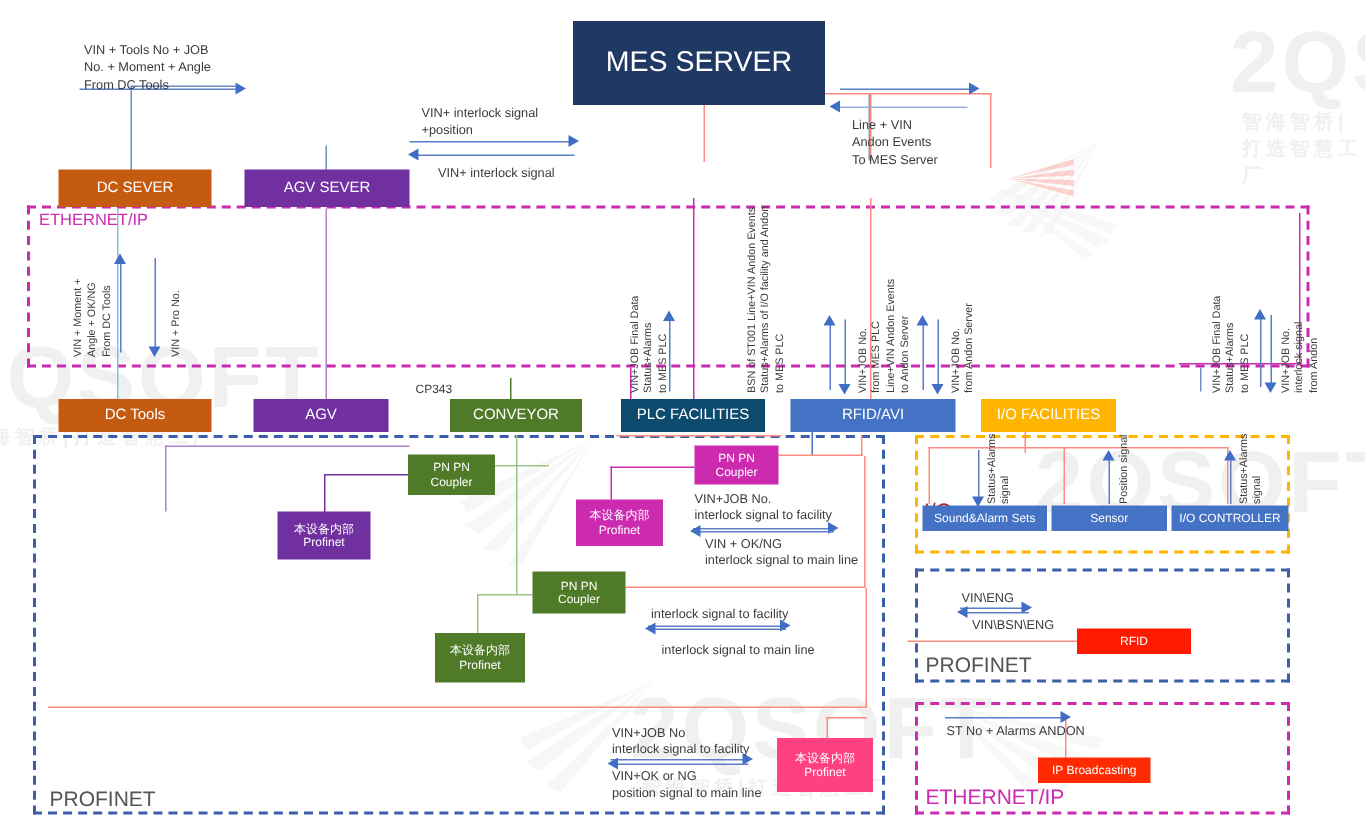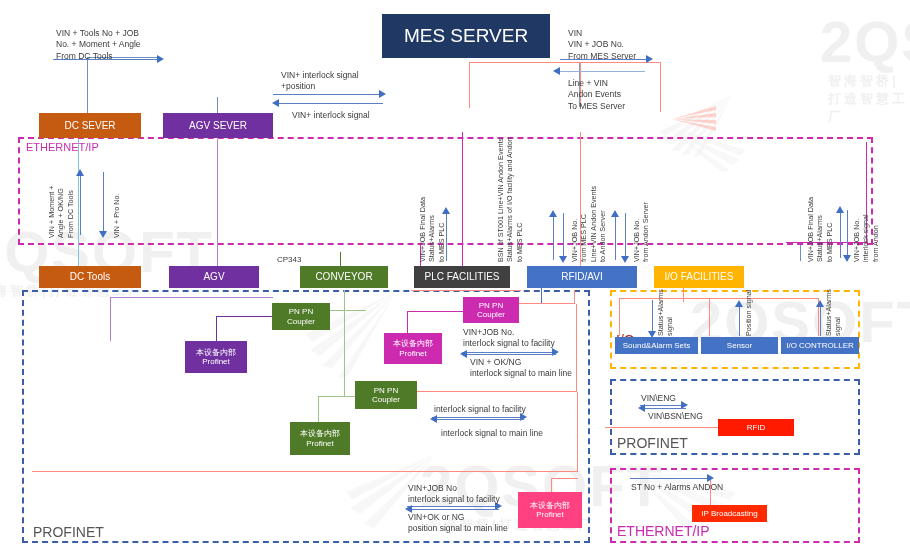--- a/index.html
+++ b/index.html
@@ -145,21 +145,21 @@
   <div class="ln lnv" style="left:420px;top:245px;height:21px;border-color:#CC2BB0;"></div>
 
   <div class="ln lnv" style="left:541px;top:288px;height:16px;border-color:#4472C4;"></div>
 
   <div class="ln lnv" style="left:683px;top:288px;height:14px;border-color:#FF8A80;"></div>
 
   <div class="ln lnv" style="left:800px;top:245px;height:16px;border-color:#6F8FC9;"></div>
   <div class="ln lnv" style="left:866px;top:142px;height:100px;border-color:#CC2BB0;"></div>
   <div class="ln lnh" style="left:786px;top:242px;width:82px;border-color:#CC2BB0;"></div>
 
-  <div class="box" style="left:382px;top:14px;width:168px;height:44px;background:#1F3864;font-size:19px;">
+  <div class="box" style="left:382px;top:14px;width:168px;height:56px;background:#1F3864;font-size:19px;">
     <span>MES SERVER</span>
   </div>
 
   <div class="box" style="left:39px;top:113px;width:102px;height:25px;background:#C55A11;font-size:10px;">
     <span>DC SEVER</span>
   </div>
 
   <div class="box" style="left:163px;top:113px;width:110px;height:25px;background:#7030A0;font-size:10px;">
     <span>AGV SEVER</span>
   </div>
@@ -184,23 +184,20 @@
 
   <div class="tx" style="left:281px;top:70px;">VIN+ interlock signal
 +position</div>
   <div class="ar" style="left:273px;top:94px;width:108px;"></div>
   <div class="ahead ah-r" style="left:379px;top:90px;"></div>
 
   <div class="tx" style="left:292px;top:110px;">VIN+ interlock signal</div>
   <div class="ar" style="left:278px;top:103px;width:105px;"></div>
   <div class="ahead ah-l" style="left:272px;top:99px;"></div>
 
-  <div class="tx" style="left:568px;top:28px;">VIN
-VIN + JOB No.
-From MES Server</div>
   <div class="ar" style="left:560px;top:59px;width:88px;"></div>
   <div class="ahead ah-r" style="left:646px;top:55px;"></div>
 
   <div class="tx" style="left:568px;top:78px;">Line + VIN
 Andon Events
 To MES Server</div>
   <div class="ar" style="left:560px;top:71px;width:85px;border-top-color:#9ab0dc;"></div>
   <div class="ahead ah-l" style="left:553px;top:67px;"></div>
 
   <div class="ar v" style="left:80px;top:175px;height:60px;"></div>
@@ -255,21 +252,21 @@
 
   <div class="box" style="left:169px;top:266px;width:90px;height:22px;background:#7030A0;font-size:10px;">
     <span>AGV</span>
   </div>
 
   <div class="tx" style="left:277px;top:255px;font-size:8px;">CP343</div>
   <div class="box" style="left:300px;top:266px;width:88px;height:22px;background:#4F7A28;font-size:10px;">
     <span>CONVEYOR</span>
   </div>
 
-  <div class="box" style="left:414px;top:266px;width:96px;height:22px;background:#404040;font-size:10px;">
+  <div class="box" style="left:414px;top:266px;width:96px;height:22px;background:#0c4a6e;font-size:10px;">
     <span>PLC FACILITIES</span>
   </div>
 
   <div class="box" style="left:527px;top:266px;width:110px;height:22px;background:#4472C4;font-size:10px;">
     <span>RFID/AVI</span>
   </div>
 
   <div class="box" style="left:654px;top:266px;width:90px;height:22px;background:#FFB400;font-size:10px;">
     <span>I/O FACILITIES</span>
   </div>

